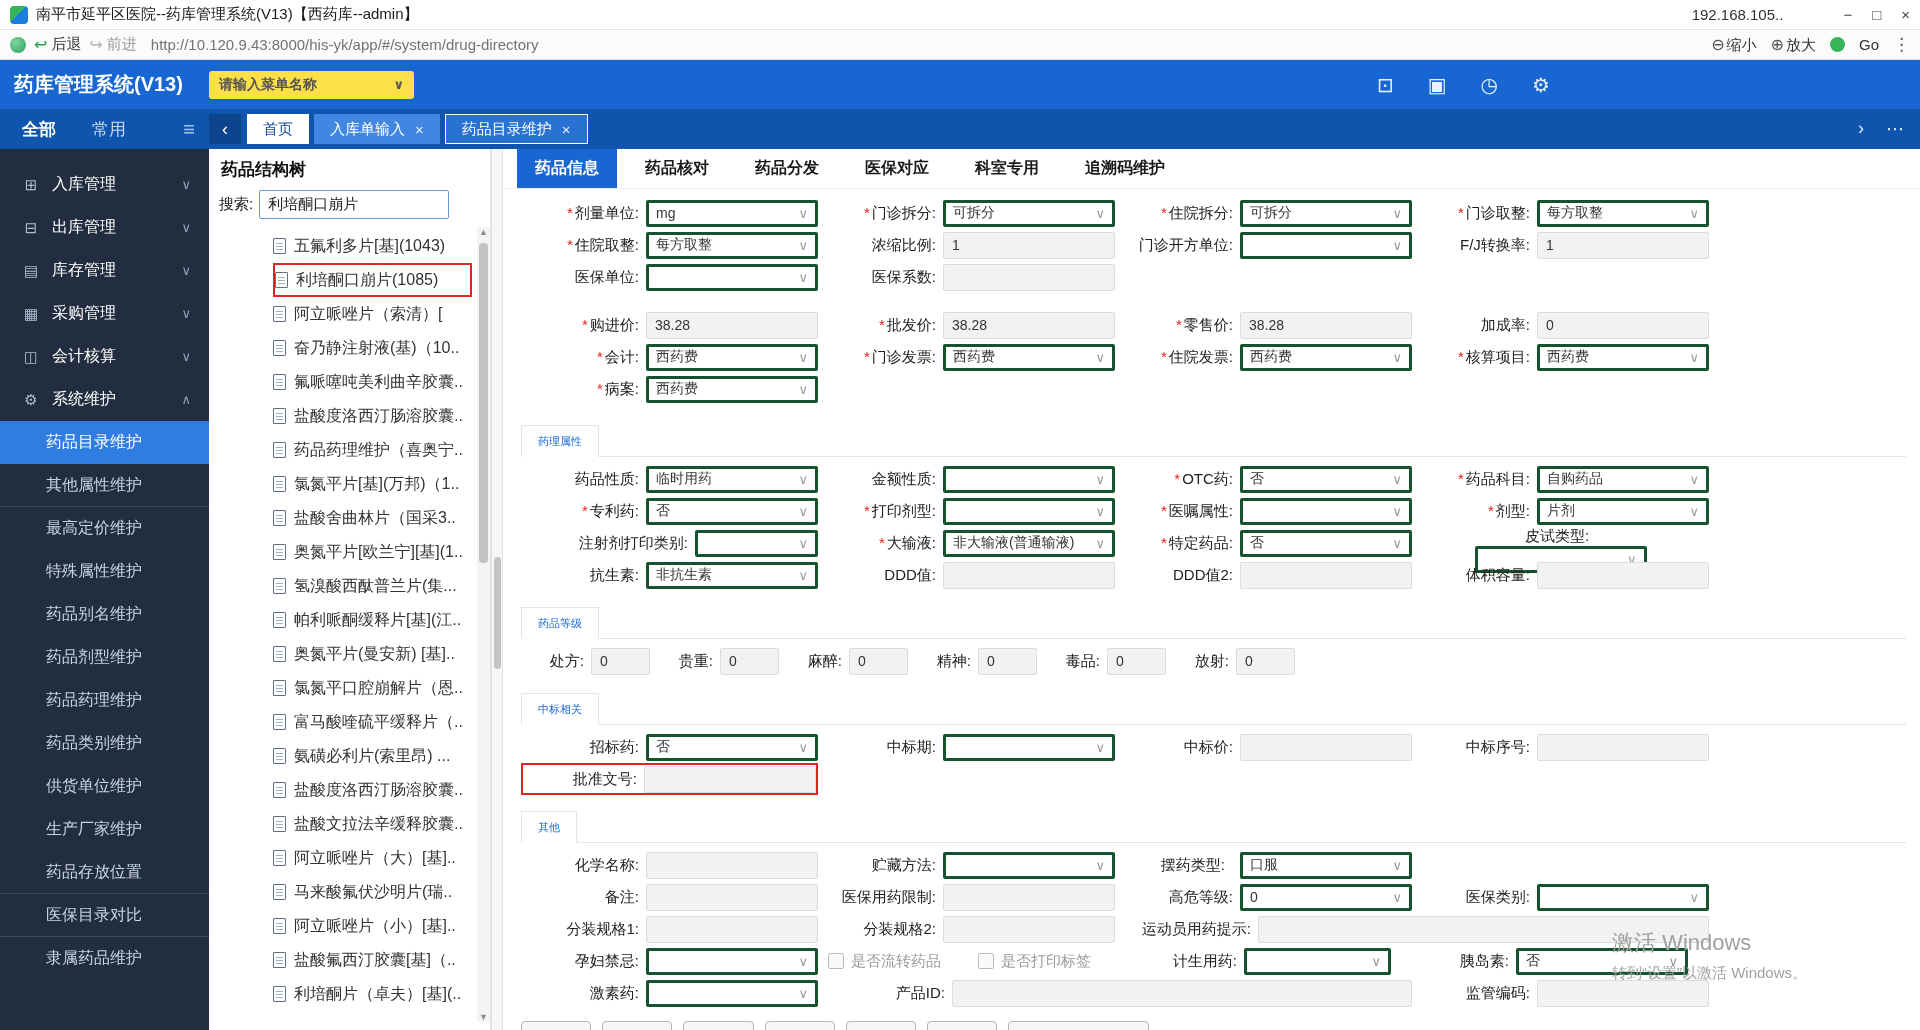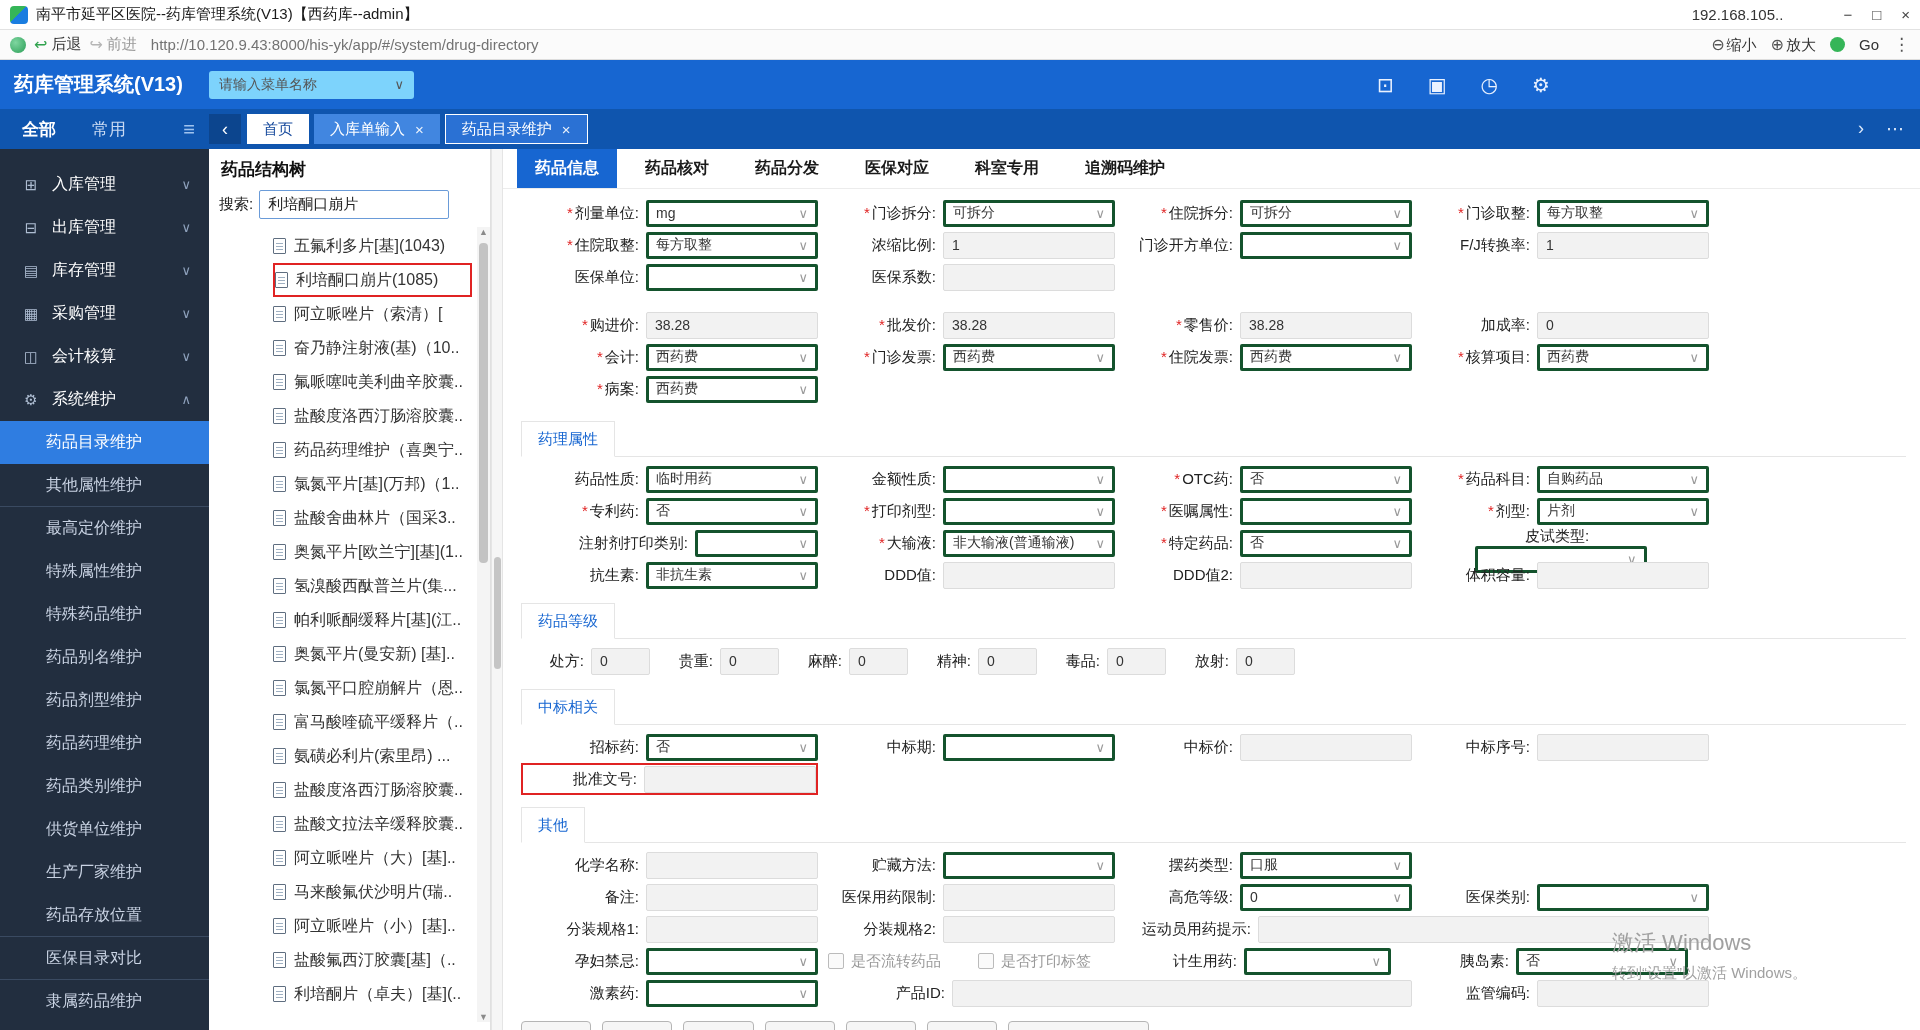--- a/index.html
+++ b/index.html
@@ -26,21 +26,21 @@
   .nav.fwd .aic { color:#b5b5b5; }
   .url { color:#737373; margin-left:6px; }
   .ab-right { margin-left:auto; display:flex; align-items:center; gap:14px; color:#333; }
   .zic { font-size:16px; color:#555; margin-right:2px; }
   .go-dot { width:15px; height:15px; border-radius:50%; background:#35b558; display:inline-block; }
   .more-v { font-size:17px; color:#555; }
 
   
   .appheader { height:49px; background:#1766d1; display:flex; align-items:center; color:#fff; }
   .app-title { width:209px; padding-left:14px; font-size:20px; font-weight:bold; flex:none; }
-  .menu-search { width:205px; height:28px; background:#7dd3fc; border-radius:3px; display:flex; align-items:center; justify-content:space-between; padding:0 10px; color:#555; font-size:14px; }
+  .menu-search { width:205px; height:28px; background:#fde047; border-radius:3px; display:flex; align-items:center; justify-content:space-between; padding:0 10px; color:#555; font-size:14px;font-weight:bold; }
   .menu-search .chev { color:#555; font-size:13px; }
   .hdr-icons { margin-left:auto; display:flex; gap:34px; padding-right:370px; font-size:20px; color:#eaf2ff; }
 
   
   .tabbar { height:40px; background:#0f55ae; display:flex; align-items:center; color:#fff; }
   .tb-left { width:209px; flex:none; display:flex; align-items:center; padding:0 14px 0 22px; gap:28px; font-size:17px; }
   .ntab { color:#c8daf3; cursor:default; }
   .ntab.active { color:#fff; font-weight:bold; }
   .menu-ic { margin-left:auto; color:#9fc3ef; font-size:20px; }
   .scrollL { width:32px; height:30px; background:rgba(0,0,0,0.18); display:flex; align-items:center; justify-content:center; font-size:18px; margin-right:6px; flex:none; }
@@ -85,21 +85,21 @@
   
   .main { flex:1; background:#fff; position:relative; overflow:hidden; }
   .main-tabs { height:40px; display:flex; align-items:stretch; padding-left:14px; gap:10px; border-bottom:1px solid #ececec; }
   .mtab { display:flex; align-items:center; padding:0 18px; font-size:16px; font-weight:bold; color:#1a1a1a; cursor:default; }
   .mtab.active { background:#1766d1; color:#fff; }
 
   .form-body { padding:8px 14px 0 18px; }
   .fsection { margin-bottom:12px; }
   .fsection.plain { margin-bottom:16px; }
   .sec-head { height:36px; border-bottom:1px solid #e5e5e5; display:flex; align-items:flex-end; margin-bottom:6px; }
-  .sec-tab { border:1px solid #e5e5e5; border-bottom:1px solid #fff; margin-bottom:-1px; background:#fff; color:#1766d1; font-size:15px; padding:8px 16px 7px; }
+  .sec-tab { border:1px solid #e5e5e5; border-bottom:1px solid #fff; margin-bottom:-1px; background:#fff; color:#1766d1; font-size:11px; padding:8px 16px 7px; }
   .frow { display:flex; align-items:center; height:32px; }
   .fcell { display:flex; align-items:center; height:32px; flex:none; }
   .fcell.hl2 { border:2px solid #e02323; }
   .flabel { flex:1; text-align:right; font-size:15px; color:#222; padding-right:7px; white-space:nowrap; }
   .req { color:#e02323; margin-right:2px; }
   .fctl { height:27px; border-radius:2px; display:flex; align-items:center; flex:none; overflow:hidden; }
   .fctl.inp { background:#f2f2f2; border:1px solid #dcdcdc; padding:0 8px; }
   .fctl.sel { background:#fff; border:3px solid #14532d; padding:0 7px; justify-content:space-between; }
   .fctl .val { font-size:14px; color:#333; white-space:nowrap; overflow:hidden; }
   .fctl .chev { color:#999; font-size:13px; margin-left:4px; flex:none; }
@@ -221,21 +221,20 @@
       </div>
       <div class="sgroup">
         <span class="gic">⚙</span>
         <span class="glb">系统维护</span>
         <span class="gch">∧</span>
       </div>
       <div class="ssub active">药品目录维护</div>
       <div class="ssub divided">其他属性维护</div>
       <div class="ssub">最高定价维护</div>
       <div class="ssub">特殊属性维护</div>
-      <div class="ssub">特殊药品维护</div>
       <div class="ssub">药品别名维护</div>
       <div class="ssub">药品剂型维护</div>
       <div class="ssub">药品药理维护</div>
       <div class="ssub">药品类别维护</div>
       <div class="ssub">供货单位维护</div>
       <div class="ssub">生产厂家维护</div>
       <div class="ssub divided">药品存放位置</div>
       <div class="ssub divided">医保目录对比</div>
       <div class="ssub">隶属药品维护</div>
     </div>
@@ -720,21 +719,21 @@
                 <span class="val"></span>
               </div>
             </div>
             <div class="fcell" style="width: 297px;">
               <label class="flabel">贮藏方法:</label>
               <div class="fctl sel" style="width: 172px;">
                 <span class="val"></span>
                 <span class="chev">∨</span>
               </div>
             </div>
-            <div class="fcell" style="width: 297px;">
+            <div class="fcell" style="width: 297px; gap: 8px;">
               <label class="flabel">摆药类型:</label>
               <div class="fctl sel" style="width: 172px;">
                 <span class="val">口服</span>
                 <span class="chev">∨</span>
               </div>
             </div>
           </div>
           <div class="frow">
             <div class="fcell" style="width: 297px;">
               <label class="flabel">备注:</label>

